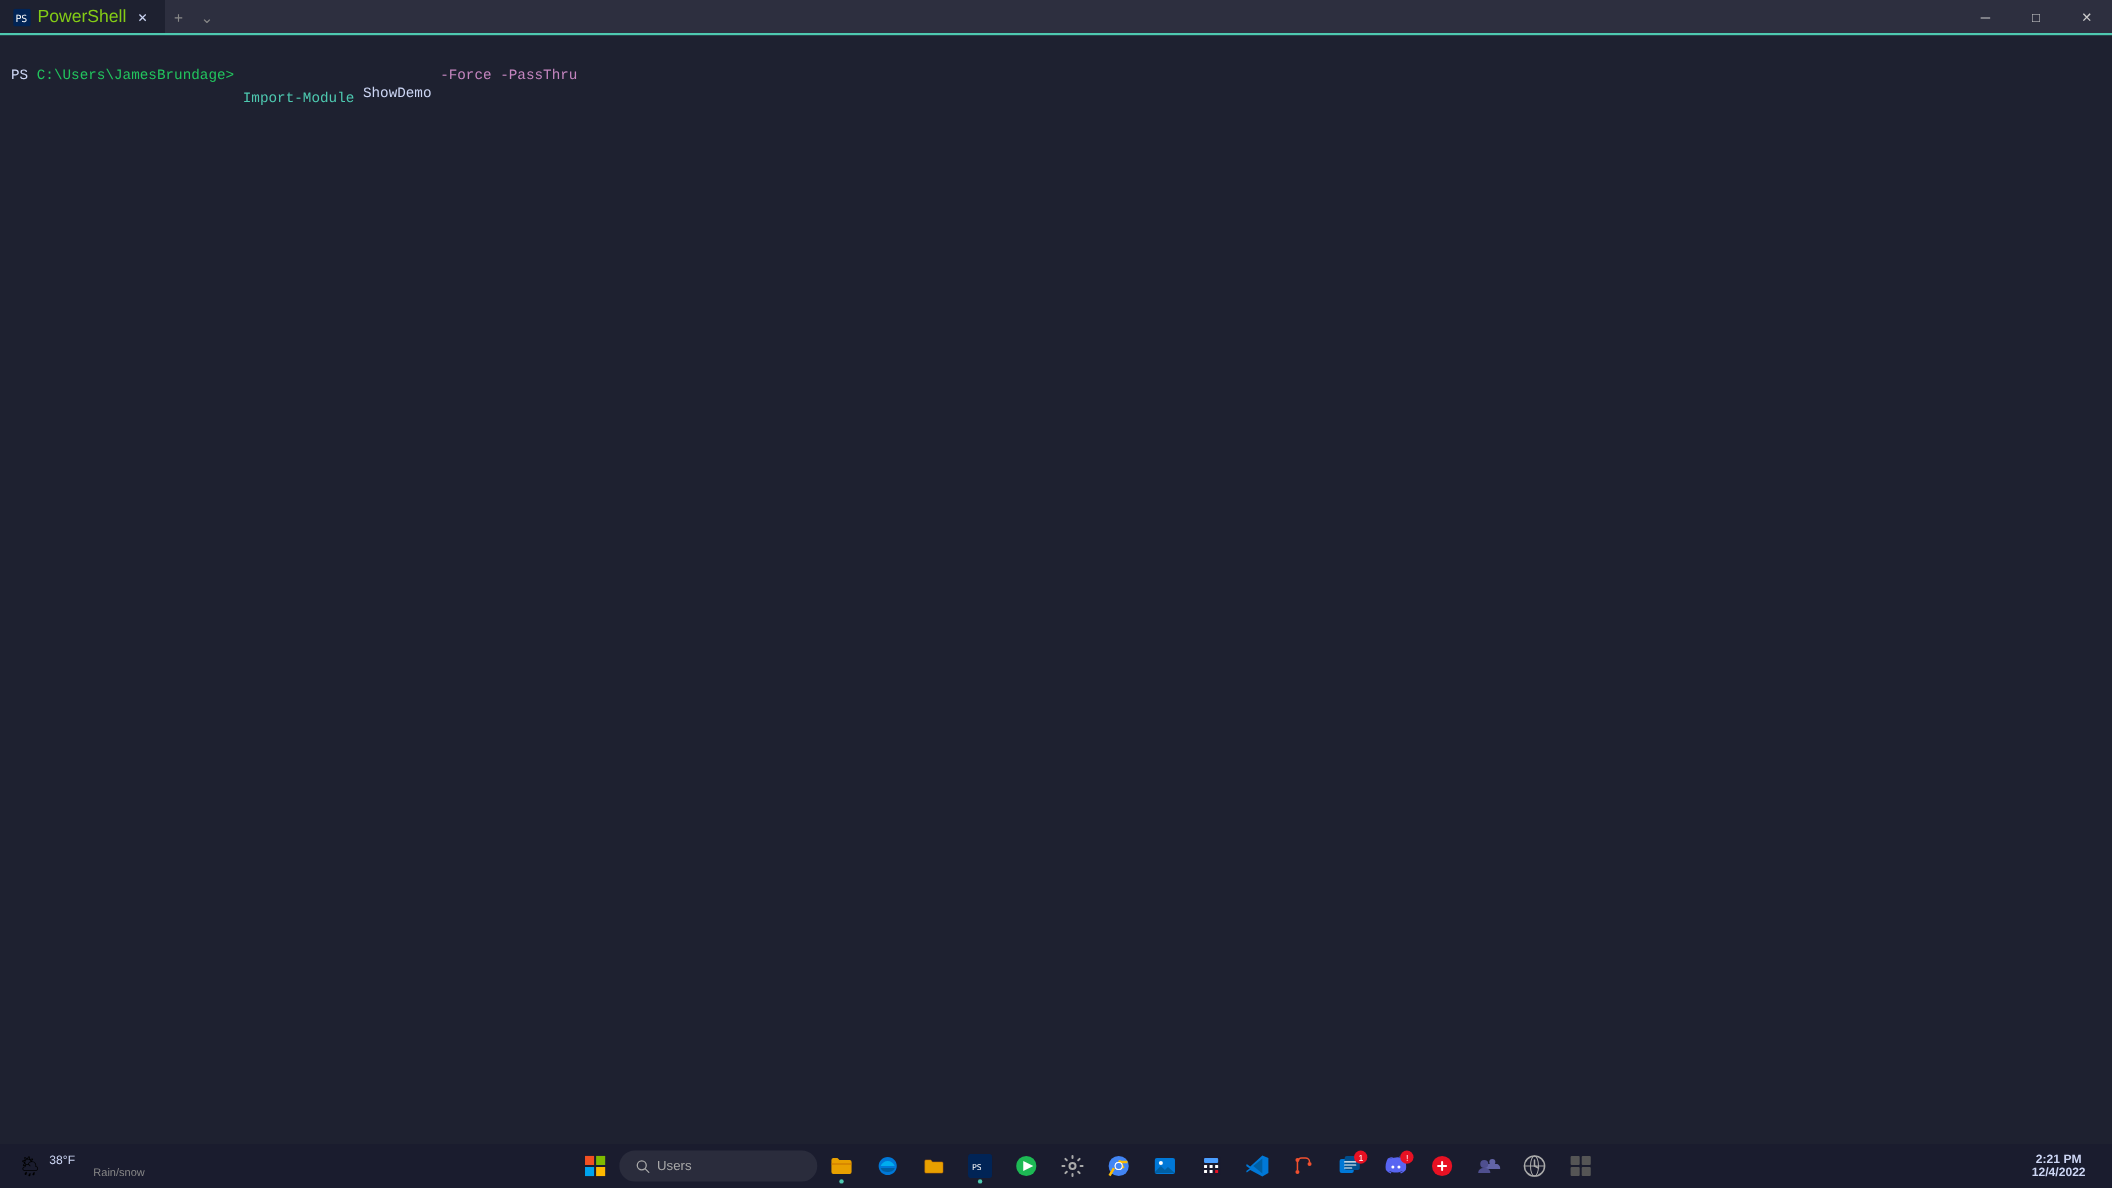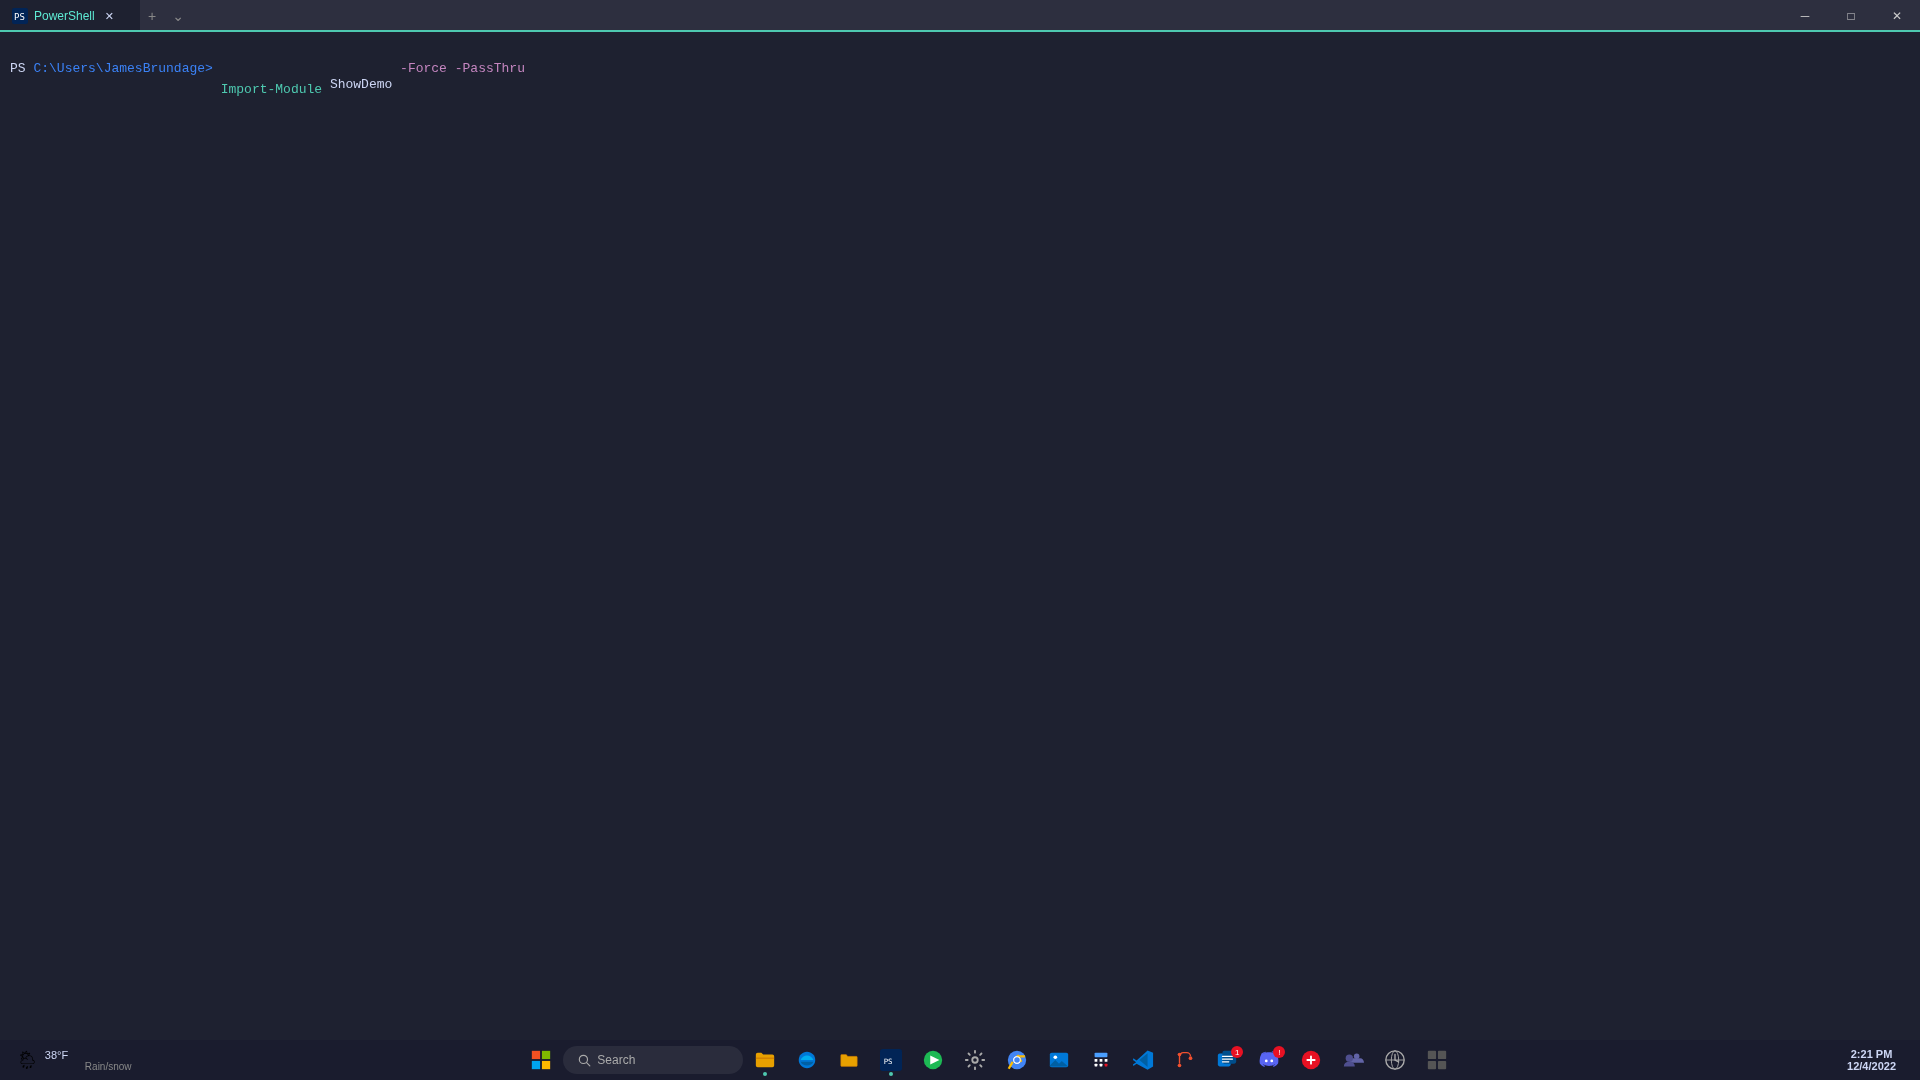--- a/index.html
+++ b/index.html
@@ -38,22 +38,22 @@
     }
     .tab-icon {
       width: 16px;
       height: 16px;
       display: flex;
       align-items: center;
       justify-content: center;
     }
     .tab-icon svg { width: 16px; height: 16px; }
     #tab-title {
-      color: #5eead4;
-      font-size: 12px;
+      color: #84cc16;
+      font-size: 16px;
     }
     #tab-close {
       color: #cdd6f4;
       font-size: 11px;
       cursor: pointer;
       padding: 2px 4px;
       border-radius: 3px;
     }
     #tab-new, #tab-dropdown {
       color: #888;
@@ -89,21 +89,21 @@
       font-size: 13px;
       color: #cdd6f4;
     }
     #prompt-line {
       display: flex;
       align-items: center;
       gap: 0;
       white-space: pre;
     }
     .prompt-ps { color: #cdd6f4; }
-    .prompt-path { color: #3b82f6; }
+    .prompt-path { color: #22c55e; }
     .cmd-keyword { color: #4ec9b0; margin-top: 42px; }
     .cmd-arg { color: #cdd6f4; margin-top: 32px; }
     .cmd-param { color: #c586c0; }
 
     
     #taskbar {
       position: absolute;
       bottom: 0;
       left: 0;
       width: 100%;
@@ -282,21 +282,21 @@
         <rect x="2" y="13" width="9" height="9" fill="#00a4ef"></rect>
         <rect x="13" y="13" width="9" height="9" fill="#ffb900"></rect>
       </svg>
     </div>
 
     <div id="search-bar">
       <svg width="14" height="14" viewBox="0 0 24 24" fill="none">
         <circle cx="11" cy="11" r="7" stroke="#aaa" stroke-width="2"></circle>
         <line x1="16.5" y1="16.5" x2="22" y2="22" stroke="#aaa" stroke-width="2" stroke-linecap="round"></line>
       </svg>
-      <span id="search-label">Search</span>
+      <span id="search-label">Users</span>
     </div>
 
     <div class="taskbar-item">
       <svg viewBox="0 0 24 24" fill="none">
         <path d="M2 6a2 2 0 012-2h4l2 2h10a2 2 0 012 2v10a2 2 0 01-2 2H4a2 2 0 01-2-2V6z" fill="#e8a000"></path>
         <path d="M2 10h20" stroke="#c87000" stroke-width="1"></path>
       </svg>
       <div class="active-dot"></div>
     </div>
 

